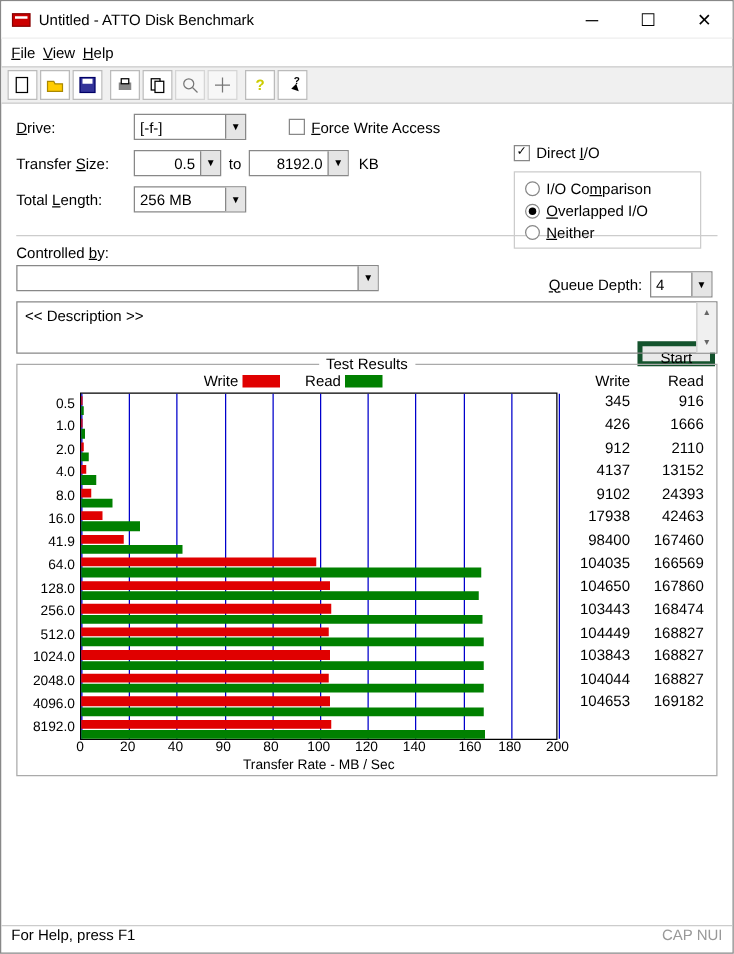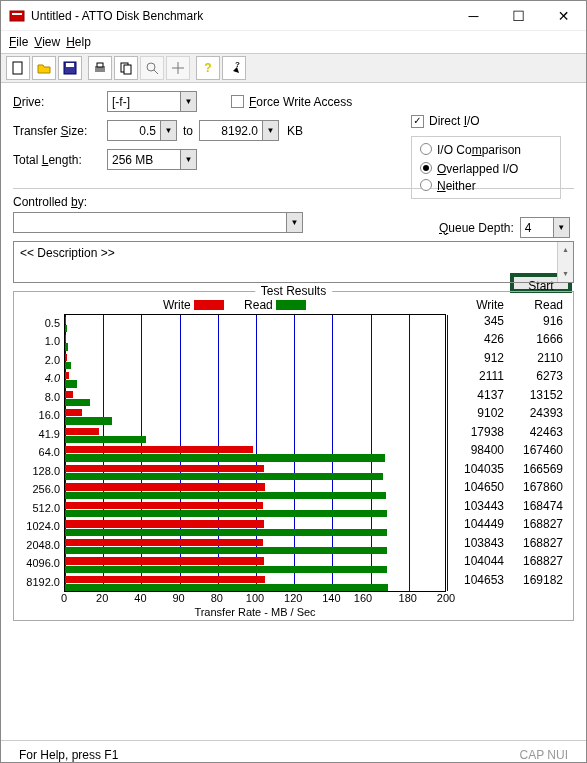--- a/index.html
+++ b/index.html
@@ -15,21 +15,21 @@
 .toolbar { height: 30px; border-top: 1px solid #ccc; border-bottom: 1px solid #ccc; display: flex; align-items: center; padding: 2px 4px; gap: 0; background: #f0f0f0; }
 .toolbar .tbtn { width: 24px; height: 24px; border: 1px solid #bbb; background: #fff; margin: 0 1px; display: flex; align-items: center; justify-content: center; font-size: 12px; }
 .toolbar .sep { width: 4px; }
 .panel { padding: 8px 12px 4px 12px; }
 .row { display: flex; align-items: center; margin-bottom: 8px; }
 .lbl { width: 94px; }
 .combo { border: 1px solid #888; background: #fff; height: 21px; display: inline-flex; align-items: center; padding: 0 4px; font-size: 12px; position: relative; }
 .combo .arrow { position: absolute; right: 0; top: 0; bottom: 0; width: 16px; background: #e5e5e5; border-left: 1px solid #888; display: flex; align-items: center; justify-content: center; font-size: 8px; }
 .chk { display: inline-flex; align-items: center; gap: 5px; }
 .chk .box { width: 13px; height: 13px; border: 1px solid #888; background: #fff; display: flex; align-items: center; justify-content: center; font-size: 10px; line-height: 1; }
-.radio { display: inline-flex; align-items: flex-start; gap: 5px; margin-bottom: 3px; }
+.radio { display: inline-flex; align-items: center; gap: 5px; margin-bottom: 3px; }
 .radio .circ { width: 12px; height: 12px; border: 1px solid #888; border-radius: 50%; background: #fff; display: flex; align-items: center; justify-content: center; }
 .radio .circ .dot { width: 6px; height: 6px; border-radius: 50%; background: #000; }
 .rightcol { position: absolute; left: 410px; top: 112px; }
 .qd { position: absolute; left: 438px; top: 216px; display: flex; align-items: center; gap: 6px; }
 hr.sep2 { border: none; border-top: 1px solid #ccc; margin: 4px 0; }
 .ctrlby { padding: 0 12px; }
 .startbtn { position: absolute; right: 14px; top: 272px; width: 62px; height: 20px; border: 4px solid #14532d; background: #e9e9e9; text-align: center; font-size: 12px; line-height: 18px; }
 .desc { margin: 8px 12px; border: 1px solid #888; height: 42px; padding: 4px 6px; font-size: 12px; position: relative; }
 .desc .scroll { position: absolute; right: 0; top: 0; bottom: 0; width: 16px; background: #f0f0f0; border-left: 1px solid #ccc; }
 .desc .scroll .sbtn { height: 16px; display:flex; align-items:center; justify-content:center; font-size:8px; color:#666; }
@@ -48,21 +48,21 @@
 .bar.write { background: #e00000; top: 0; }
 .bar.read { background: #008000; top: 7px; }
 .xaxis { display: flex; width: 382px; margin-left: 44px; font-size: 11px; position: relative; height: 14px; }
 .xaxis span { position: absolute; transform: translateX(-50%); }
 .xlabel { text-align: center; font-size: 11px; margin-top: 0; margin-left: 44px; width: 382px; }
 .datacols { width: 118px; font-size: 12px; }
 .datacols .hdr { display: flex; }
 .datacols .hdr div { flex: 1; text-align: right; padding-right: 4px; }
 .datacols .drow { display: flex; height: 18.5px; align-items: center; }
 .datacols .drow div { flex: 1; text-align: right; padding-right: 4px; }
-.statusbar { position: absolute; bottom: 0; left: 0; right: 0; height: 22px; border-top: 1px solid #ccc; display: flex; align-items: flex-end; padding: 0 18px; font-size: 12px; }
+.statusbar { position: absolute; bottom: 0; left: 0; right: 0; height: 22px; border-top: 1px solid #ccc; display: flex; align-items: flex-start; padding: 0 8px; font-size: 12px; }
 .statusbar .r { margin-left: auto; color: #999; }
 u{text-decoration:underline}
 </style>
 </head>
 <body>
 
 <div class="titlebar">
   <span class="icon">
     <svg width="16" height="16">
         <rect x="1" y="3" width="14" height="10" fill="#c00" stroke="#800"></rect>
@@ -228,21 +228,21 @@
     <div style="flex:1">
       <div class="legend">
         <span><span>Write</span> <span class="sw red"></span></span>
         <span><span>Read</span> <span class="sw green"></span></span>
       </div>
       <div class="chartwrap">
         <div class="ylabels" id="ylabels">
             <div style="height: 18.5333px; line-height: 18.5333px;">0.5</div>
             <div style="height: 18.5333px; line-height: 18.5333px;">1.0</div>
             <div style="height: 18.5333px; line-height: 18.5333px;">2.0</div>
-            <div style="height: 18.5333px; line-height: 18.5333px; font-style: italic;">4.0</div>
+            <div style="height: 18.5333px; line-height: 18.5333px;">4.0</div>
             <div style="height: 18.5333px; line-height: 18.5333px;">8.0</div>
             <div style="height: 18.5333px; line-height: 18.5333px;">16.0</div>
             <div style="height: 18.5333px; line-height: 18.5333px;">41.9</div>
             <div style="height: 18.5333px; line-height: 18.5333px;">64.0</div>
             <div style="height: 18.5333px; line-height: 18.5333px;">128.0</div>
             <div style="height: 18.5333px; line-height: 18.5333px;">256.0</div>
             <div style="height: 18.5333px; line-height: 18.5333px;">512.0</div>
             <div style="height: 18.5333px; line-height: 18.5333px;">1024.0</div>
             <div style="height: 18.5333px; line-height: 18.5333px;">2048.0</div>
             <div style="height: 18.5333px; line-height: 18.5333px;">4096.0</div>
@@ -324,21 +324,21 @@
       </div>
       <div class="xaxis" id="xaxis">
           <span style="left: 0px;">0</span>
           <span style="left: 38.2px;">20</span>
           <span style="left: 76.4px;">40</span>
           <span style="left: 114.6px;">90</span>
           <span style="left: 152.8px;">80</span>
           <span style="left: 191px;">100</span>
           <span style="left: 229.2px;">120</span>
           <span style="left: 267.4px;">140</span>
-          <span style="left: 299px;">160</span>
+          <span style="left: 312px;">160</span>
           <span style="left: 343.8px;">180</span>
           <span style="left: 382px;">200</span>
         </div>
       <div class="xlabel">Transfer Rate - MB / Sec</div>
     </div>
     <div class="datacols">
       <div class="hdr">
           <div>Write</div>
           <div>Read</div>
         </div>
@@ -349,24 +349,20 @@
           </div>
           <div class="drow">
             <div>426</div>
             <div>1666</div>
           </div>
           <div class="drow">
             <div>912</div>
             <div>2110</div>
           </div>
           <div class="drow">
-            <div>2111</div>
-            <div>6273</div>
-          </div>
-          <div class="drow">
             <div>4137</div>
             <div>13152</div>
           </div>
           <div class="drow">
             <div>9102</div>
             <div>24393</div>
           </div>
           <div class="drow">
             <div>17938</div>
             <div>42463</div>

